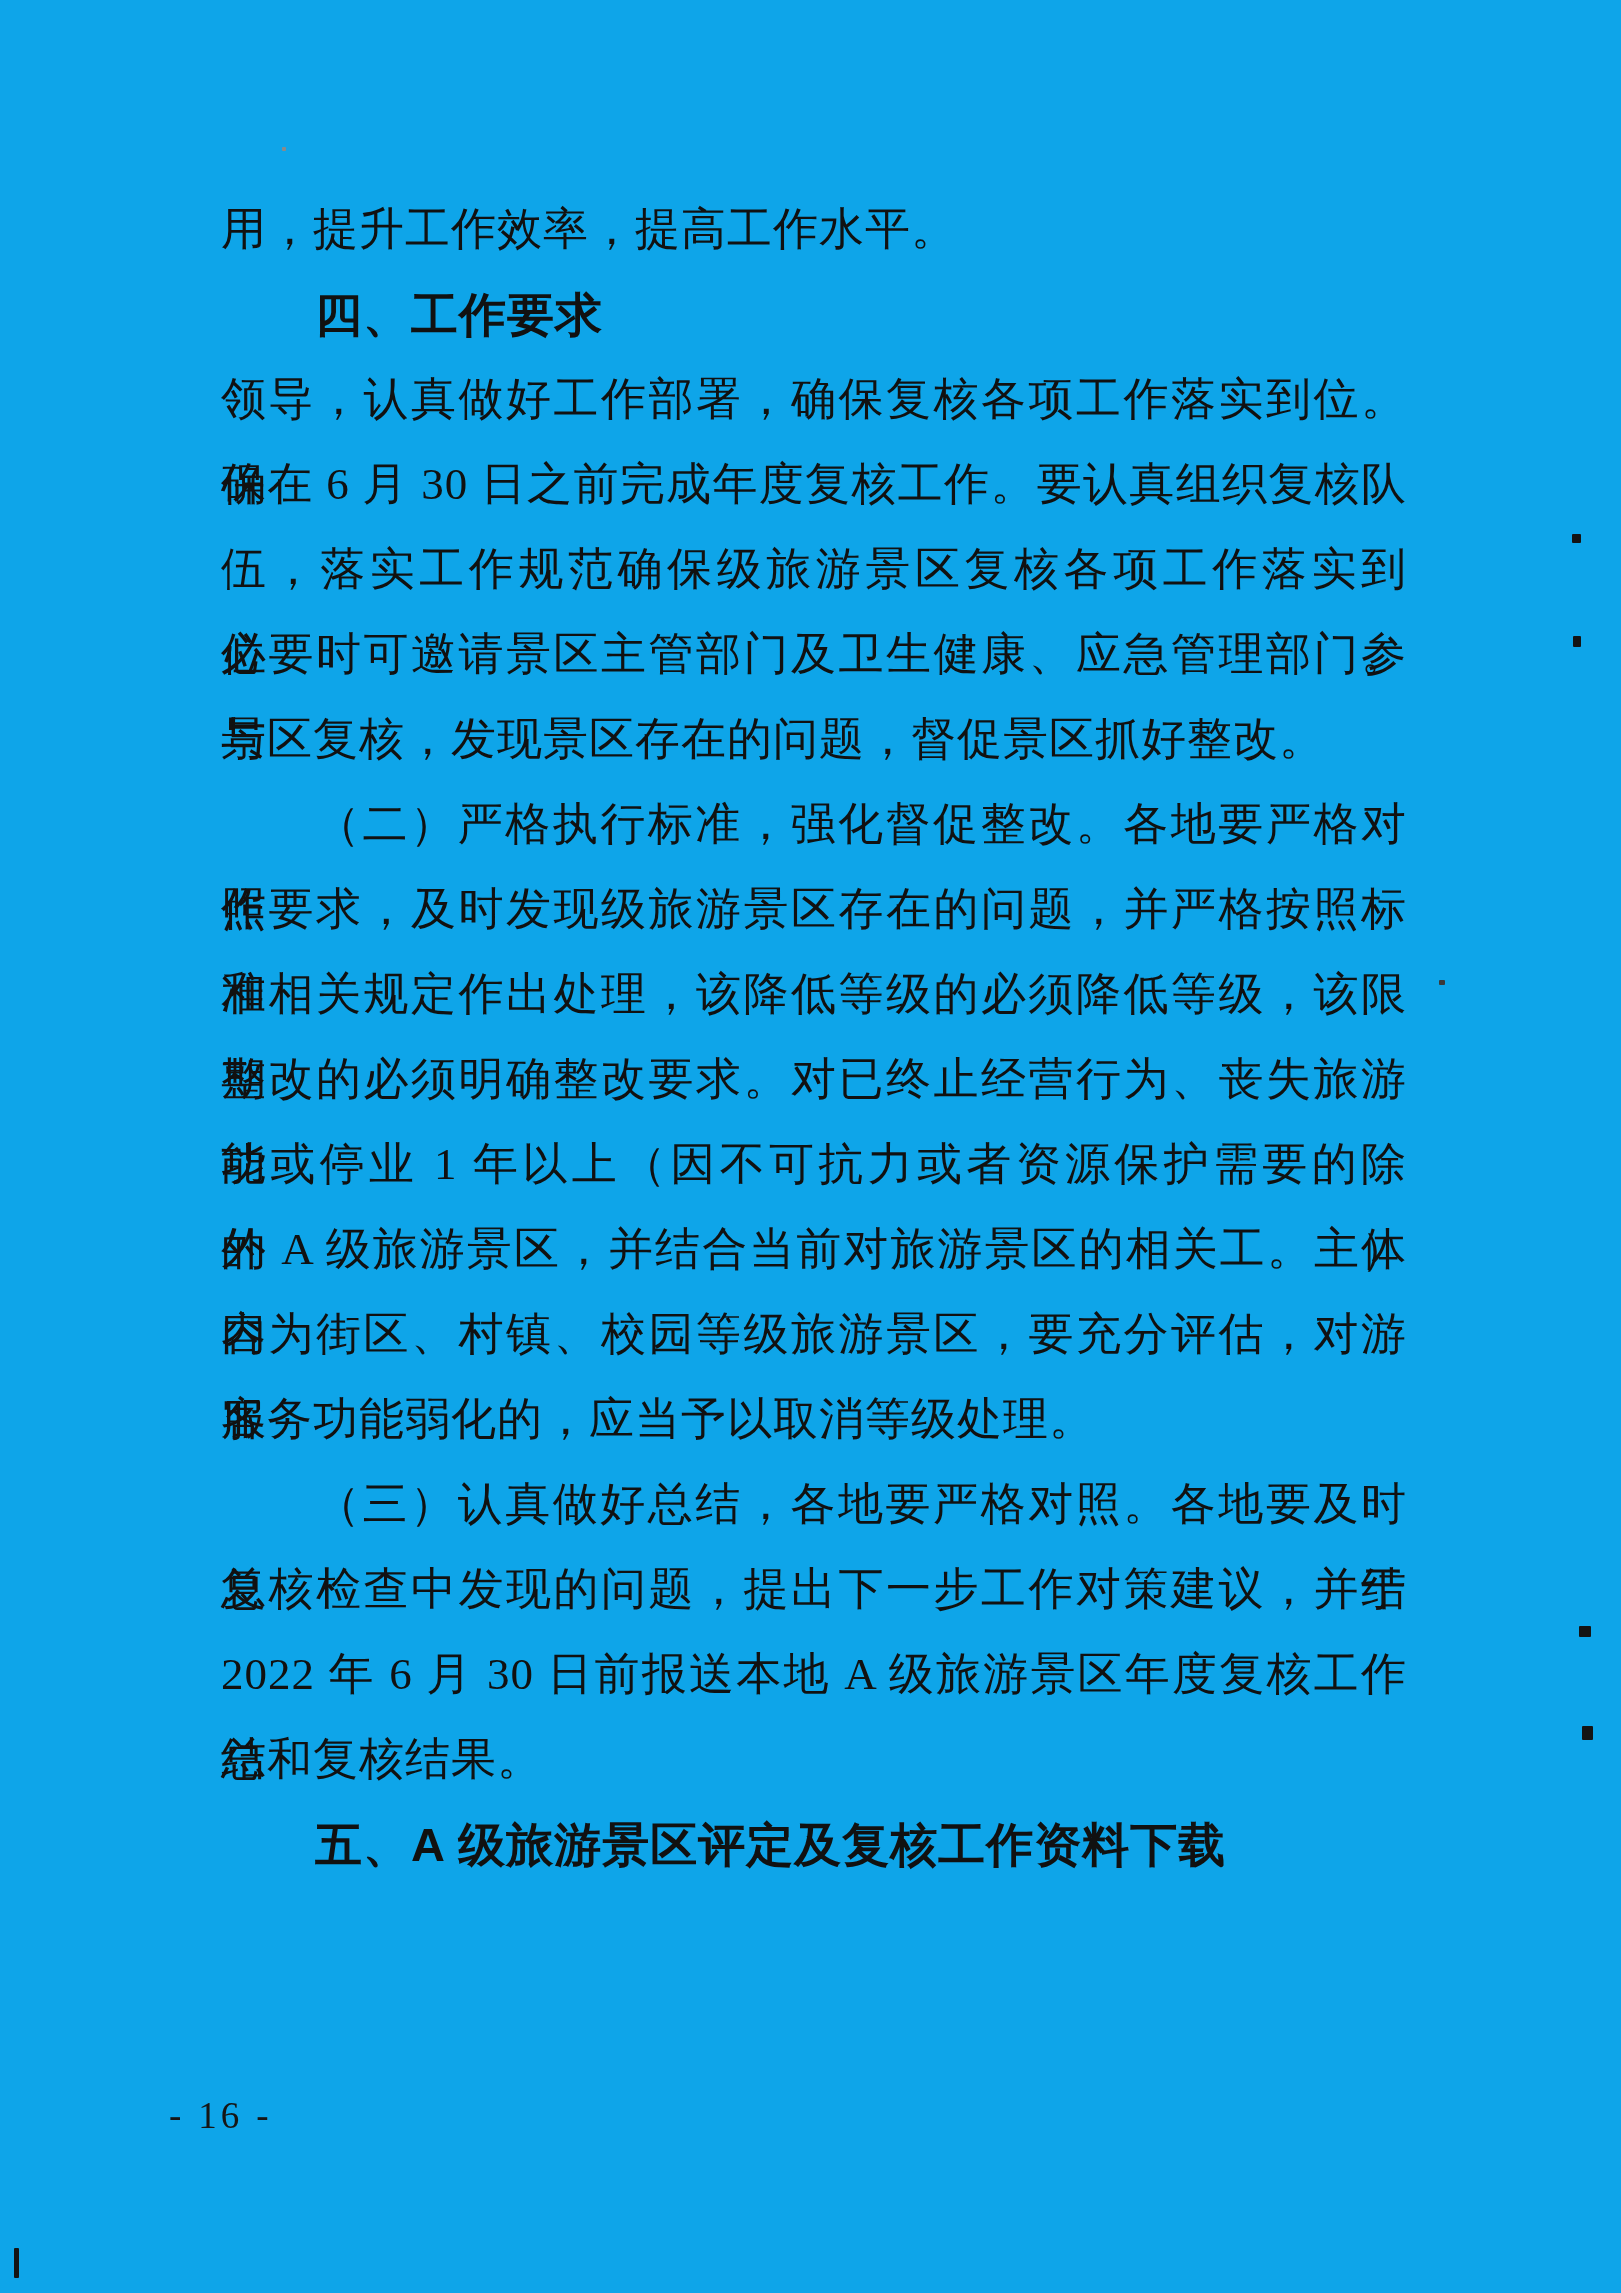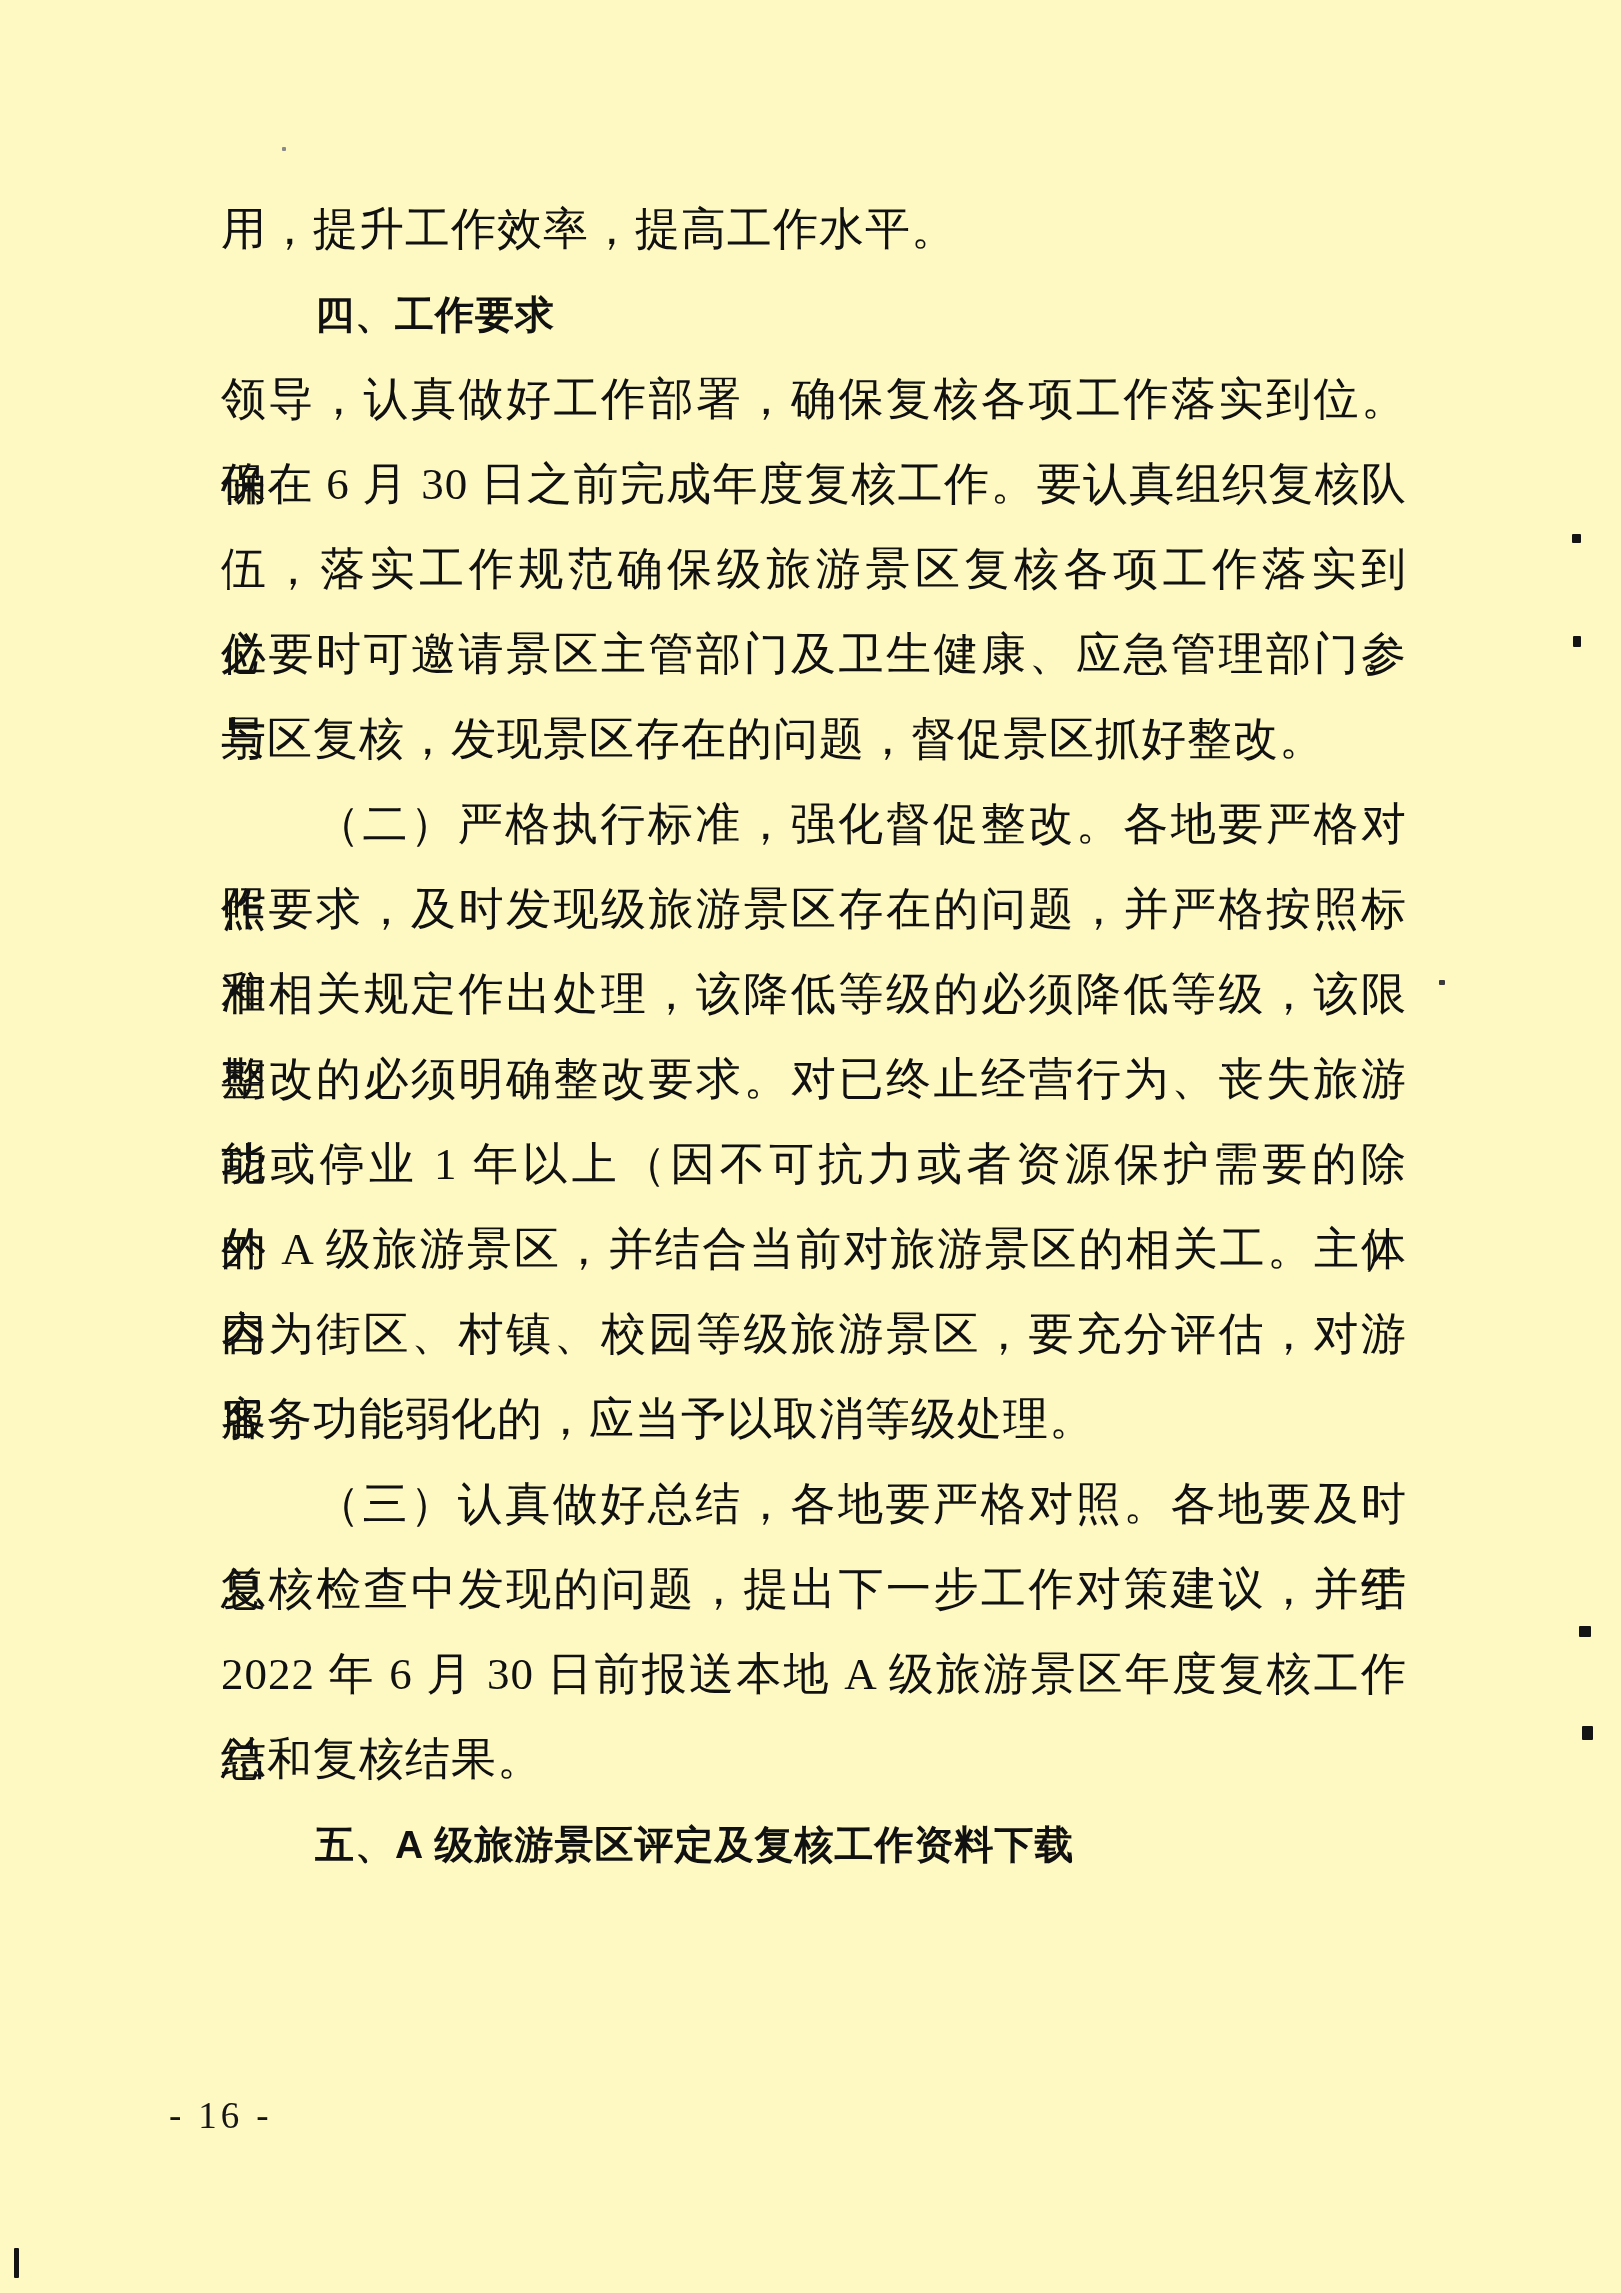--- a/index.html
+++ b/index.html
@@ -4,21 +4,21 @@
 <style>
   html, body {
     margin: 0;
     padding: 0;
     background: #ffffff;
   }
   .page {
     position: relative;
     width: 1621px;
     height: 2294px;
-    background: #fef9c3;
+    background: #0ea5e9;
     overflow: hidden;
     font-family: "Liberation Serif", serif;
     color: #111111;
   }
   .text-block {
     position: absolute;
     left: 221px;
     top: 187px;
     width: 1186px;
   }
@@ -30,21 +30,21 @@
     white-space: normal;
     overflow: visible;
   }
   .line.body {
     font-family: "Liberation Serif", serif;
     font-weight: 400;
   }
   .line.heading {
     font-family: "Liberation Sans", sans-serif;
     font-weight: 700;
-    font-size: 39px;
+    font-size: 47px;
   }
   .line.indent {
     text-indent: 94px;
   }
   .line.stretch {
     text-align: justify;
     text-align-last: justify;
   }
   .page-number {
     position: absolute;

